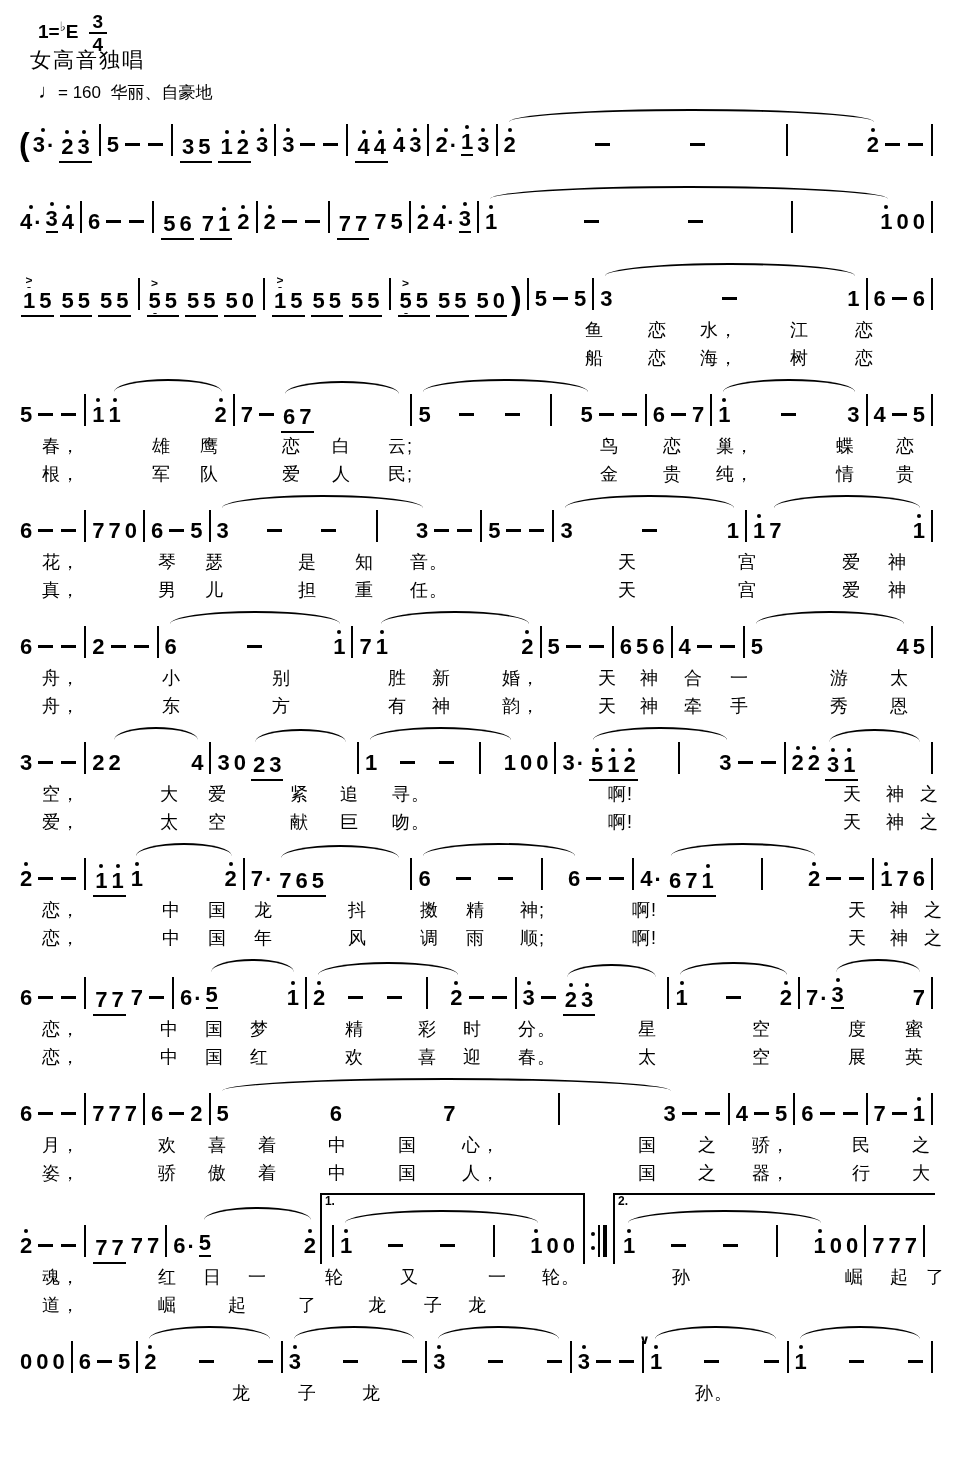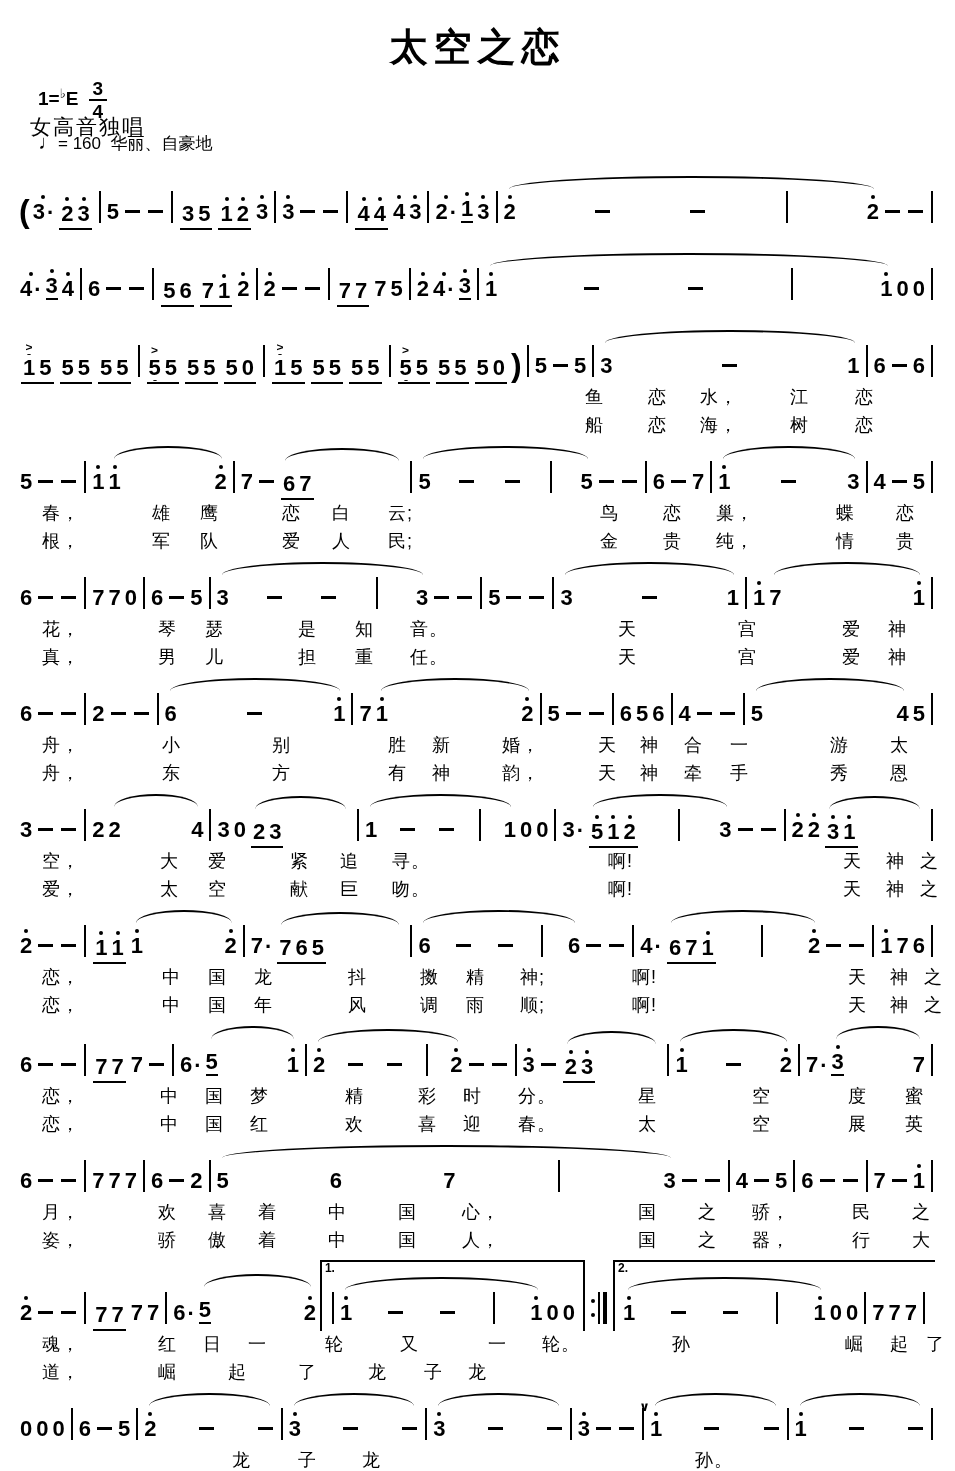--- a/index.html
+++ b/index.html
@@ -7,21 +7,21 @@
   .sheet{position:relative;width:955px;min-height:1471px;box-sizing:border-box;padding:6px 0 40px;background:#fff;}
 
   
   .title{text-align:center;font-size:38px;font-weight:bold;letter-spacing:6px;margin-top:16px;}
   .meta{position:relative;height:88px;margin:4px 30px 0;}
   .keysig{position:absolute;left:8px;top:2px;font-size:19px;font-weight:bold;}
   .keysig sup{font-size:13px;}
   .frac{display:inline-block;text-align:center;vertical-align:middle;margin-left:10px;line-height:1;}
   .frac .num{display:block;border-bottom:2px solid #000;padding:0 4px 1px;}
   .frac .den{display:block;padding-top:1px;}
-  .tempo{position:absolute;left:8px;top:54px;font-size:17px;}
+  .tempo{position:absolute;left:8px;top:70px;font-size:17px;}
   .tempo .nq{font-size:20px;}
   .subtitle{position:absolute;left:0;right:0;top:36px;text-align:left;font-size:21px;letter-spacing:2px;}
   .credits{position:absolute;right:8px;top:10px;text-align:right;font-size:20px;line-height:1.85;}
 
   
   #score{margin-top:10px;}
   .system{margin:0 0 5px;}
   .system.nolyrics{margin-bottom:22px;}
   .notes-row{display:flex;align-items:flex-end;justify-content:space-between;padding:0 18px;min-height:50px;}
   .notes-row .slur{flex-grow:3;}
@@ -58,21 +58,20 @@
   .vlabel{position:absolute;top:0;left:3px;font-size:12px;font-weight:bold;line-height:12px;}
 
   .lyrics-row{position:relative;height:27px;margin-top:1px;}
   .lyr{position:absolute;top:0;font-size:18px;white-space:nowrap;letter-spacing:1px;}
 </style>
 </head>
 <body>
 
 <div class="sheet">
 
-  <div class="title">太空之恋</div>
 
   <div class="meta">
     <div class="keysig">
       <span>1=</span><sup>♭</sup><span>E</span><span class="frac"><span class="num">3</span><span class="den">4</span></span>
     </div>
     <div class="subtitle">女高音独唱</div>
     <div class="tempo">
       <span class="nq">♩</span><span>= 160</span>&nbsp;&nbsp;<span>华丽、自豪地</span>
     </div>
   </div>

